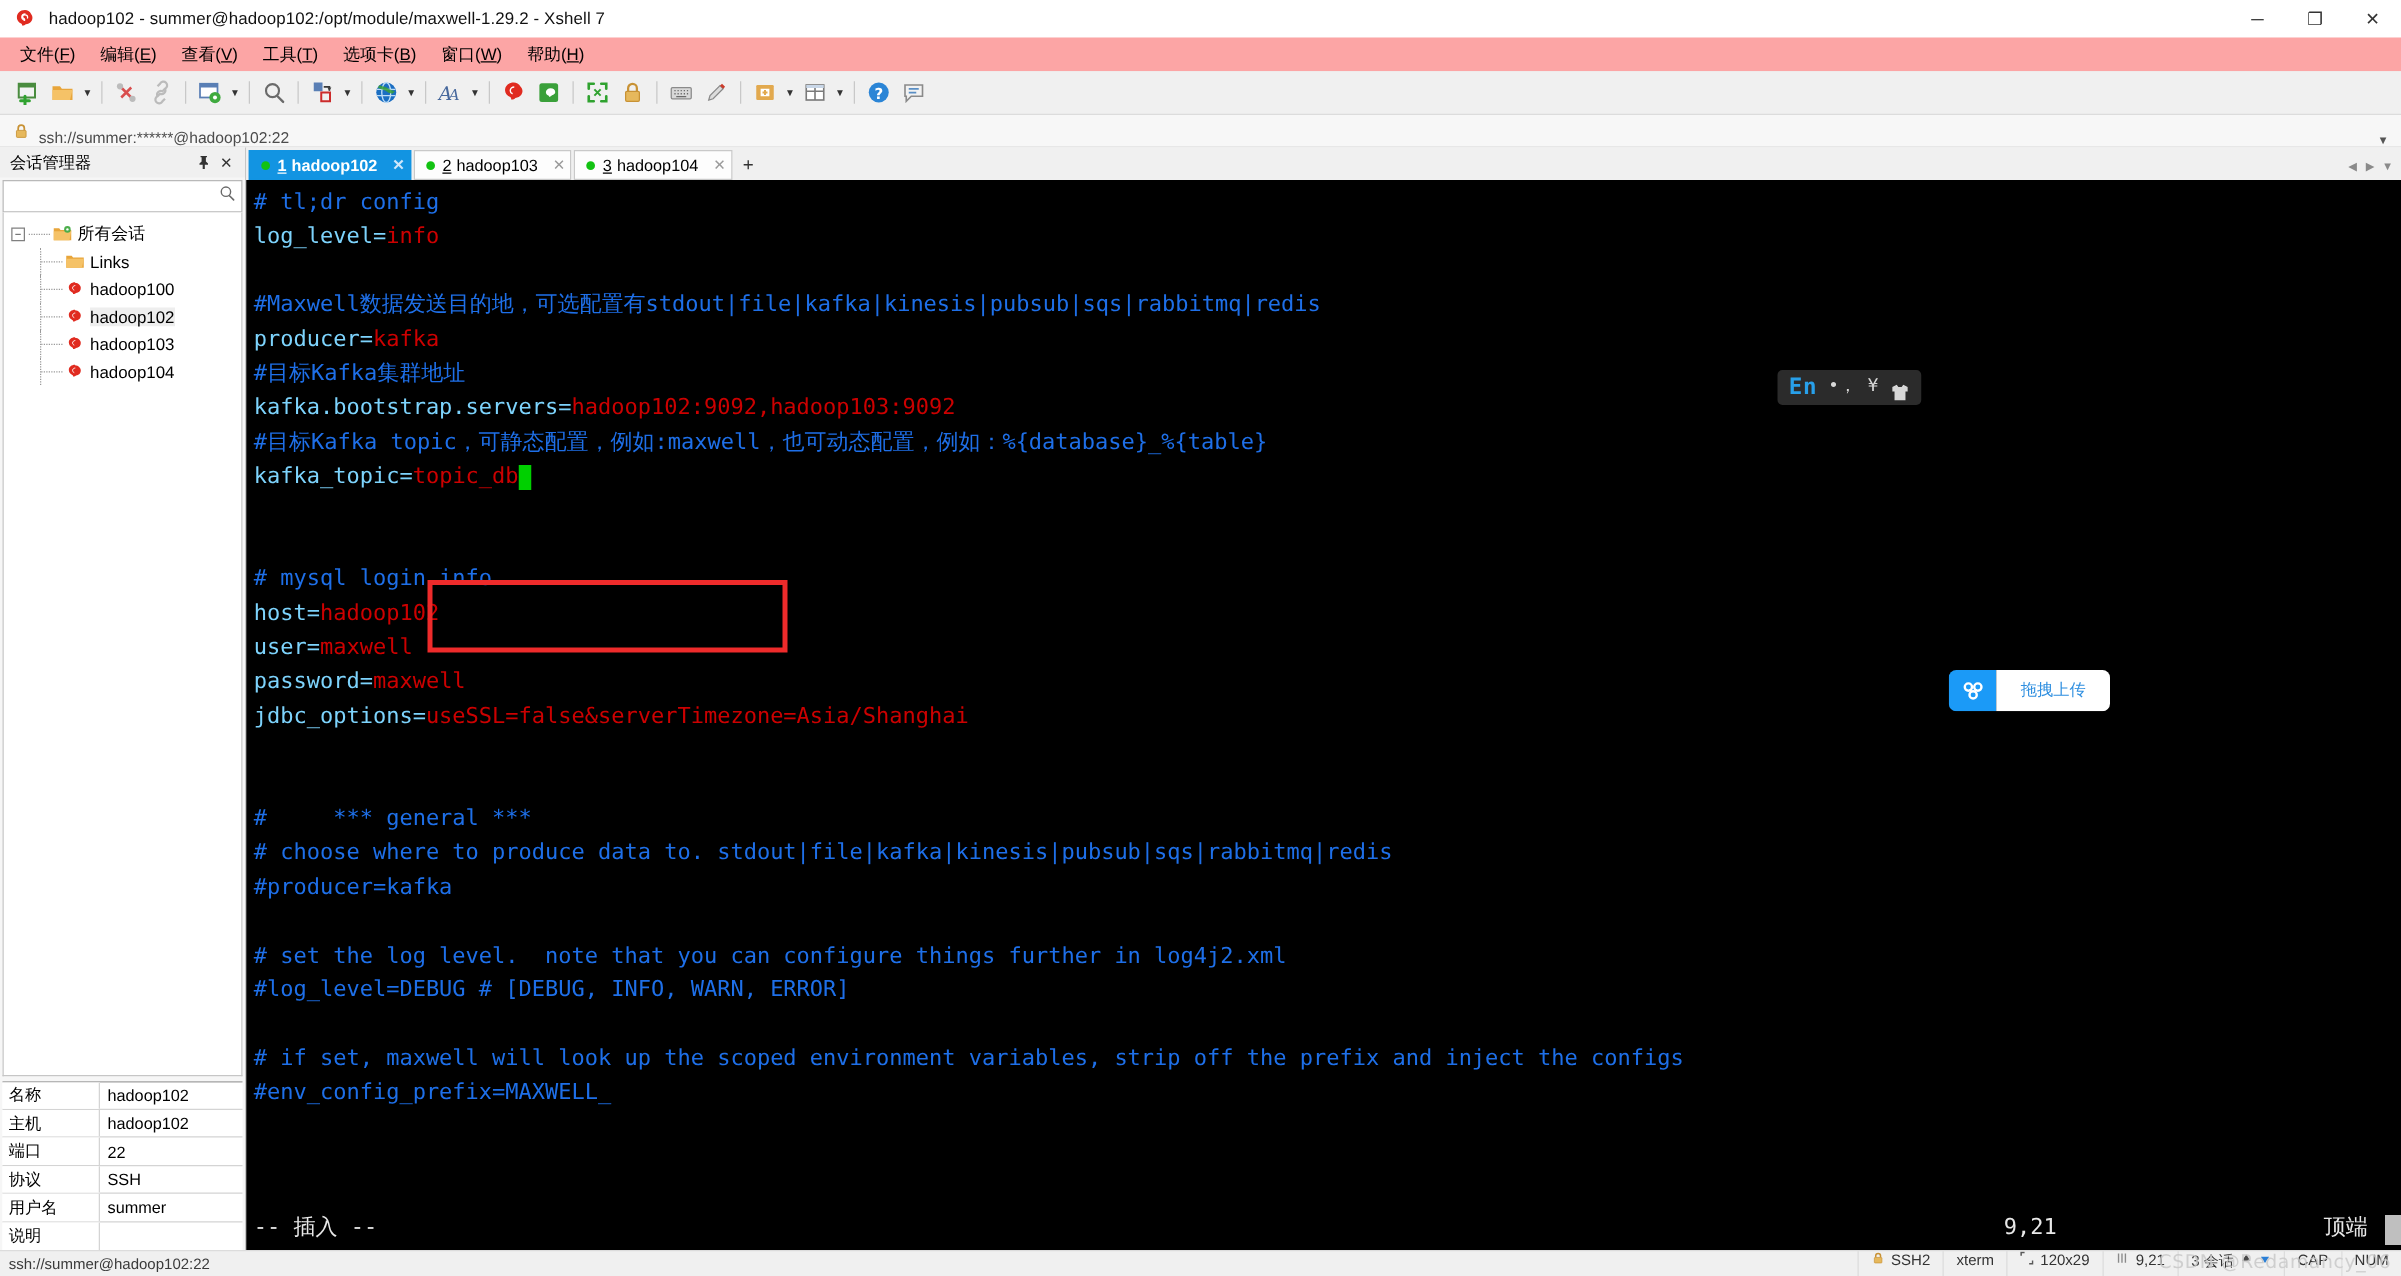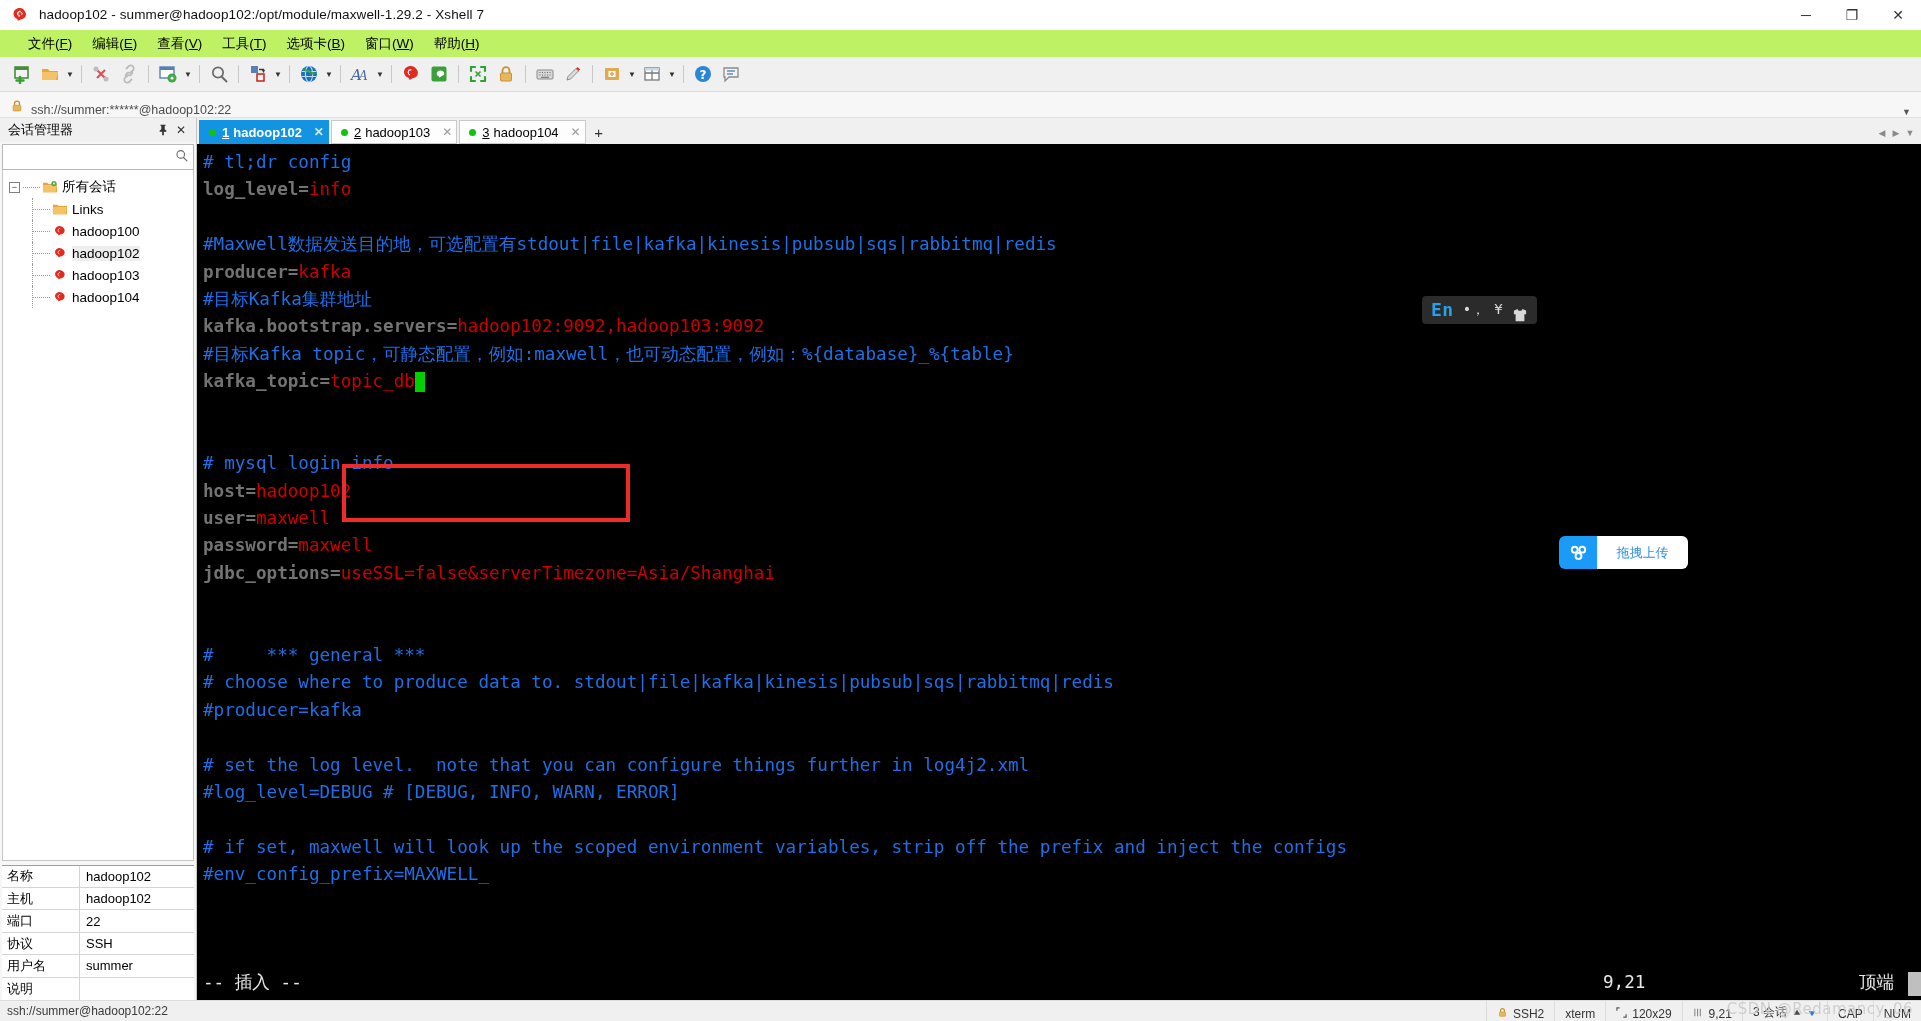--- a/index.html
+++ b/index.html
@@ -14,21 +14,21 @@
   .app { position:relative; width:1921px; height:1021px; display:flex; flex-direction:column; background:#f0f0f0; }
 
   
   .titlebar { height:30px; background:#ffffff; display:flex; align-items:center; flex:0 0 30px; border-bottom:1px solid #ffffff; }
   .tb-icon { width:28px; height:28px; display:flex; align-items:center; justify-content:center; margin-left:6px; }
   .tb-title { font-size:13.5px; color:#111; margin-left:5px; letter-spacing:0.1px; }
   .tb-spacer { flex:1; }
   .winbtn { width:46px; height:30px; display:flex; align-items:center; justify-content:center; color:#333; font-size:14px; }
 
   
-  .menubar { height:27px; background:#bef264; display:flex; align-items:center; padding-left:19px; flex:0 0 27px; }
+  .menubar { height:27px; background:#fca5a5; display:flex; align-items:center; padding-left:7px; flex:0 0 27px; }
   .menuitem { font-size:13.5px; color:#000; padding:3px 9px; margin-right:2px; }
   .menuitem u { text-decoration:underline; }
 
   
   .toolbar { height:35px; background:#f0f0f0; display:flex; align-items:center; padding-left:8px; flex:0 0 35px; border-bottom:1px solid #dcdcdc; }
   .tool { width:26px; height:26px; display:flex; align-items:center; justify-content:center; margin:0 1px; }
   .tool svg { display:block; }
   .caret { width:12px; height:26px; display:flex; align-items:center; justify-content:center; font-size:8px; color:#333; }
   .sep { width:1px; height:18px; background:#c8c8c8; margin:0 5px; }
 
@@ -80,21 +80,21 @@
   .tabbar-right { margin-left:auto; display:flex; align-items:center; padding-right:4px; }
   .tabnav { width:14px; height:22px; display:flex; align-items:center; justify-content:center; font-size:9px; color:#8a8a8a; }
 
   
   .terminal { flex:1; background:#000; position:relative; overflow:hidden;
               font-family:"DejaVu Sans Mono","Liberation Mono", monospace;
               font-size:17.6px; line-height:27.4px; padding:5px 0 0 5px; }
   .term-inner { position:absolute; left:6px; top:5px; right:0; bottom:0; white-space:pre; }
   .tline { height:27.4px; white-space:pre; }
   .c-comment { color:#1e6fe8; }
-  .c-key { color:#737373;font-weight:bold; }
+  .c-key { color:#7dd3fc; }
   .c-val { color:#cc0000; }
   .c-white { color:#e8e8e8; }
   .cursor { background:#00d000; color:#00d000; display:inline-block; width:10.6px; height:20px; vertical-align:-4px; }
 
   .term-status { position:absolute; left:6px; bottom:4px; right:6px; height:27px; white-space:pre; color:#e8e8e8; }
   .ts-mode { position:absolute; left:0; top:0; }
   .ts-pos  { position:absolute; left:1400px; top:0; }
   .ts-top  { position:absolute; left:1656px; top:0; }
   .scroll-box { position:absolute; right:0px; bottom:4px; width:13px; height:24px; background:#bfbfbf; }
 
@@ -109,21 +109,21 @@
 
   
   .uploadbtn { position:absolute; left:1362px; top:392px; width:129px; height:33px; border-radius:6px; overflow:hidden; display:flex; box-shadow:0 1px 4px rgba(0,0,0,.35); }
   .ub-left { width:38px; background:#1b9af7; display:flex; align-items:center; justify-content:center; }
   .ub-right { flex:1; background:#ffffff; display:flex; align-items:center; justify-content:center; font-size:13px; color:#2f8fe0; font-family:"DejaVu Sans", sans-serif; }
 
   
   .statusbar { height:21px; flex:0 0 21px; background:#f0f0f0; display:flex; align-items:center; font-size:12px; color:#333; border-top:1px solid #dcdcdc; position:relative; }
   .sbar-left { padding-left:7px; color:#3a3a3a; font-size:12px; }
   .sbar-right { margin-left:auto; display:flex; align-items:center; height:100%; }
-  .sb-cell { display:flex; align-items:flex-end; height:100%; padding:0 10px; border-left:1px solid #dcdcdc; white-space:nowrap; gap:5px; }
+  .sb-cell { display:flex; align-items:flex-start; height:100%; padding:0 10px; border-left:1px solid #dcdcdc; white-space:nowrap; gap:5px; }
   .watermark { position:absolute; right:8px; top:-1px; font-size:15px; color:#c9c9c9; opacity:.85; font-family:"DejaVu Sans", sans-serif; pointer-events:none; letter-spacing:.5px; }
   .dragdots { position:absolute; left:0; top:0; width:5px; height:100%; }
 </style>
 </head>
 <body>
 
 <div class="app">
 
   <div class="titlebar">
     <div class="tb-icon">

